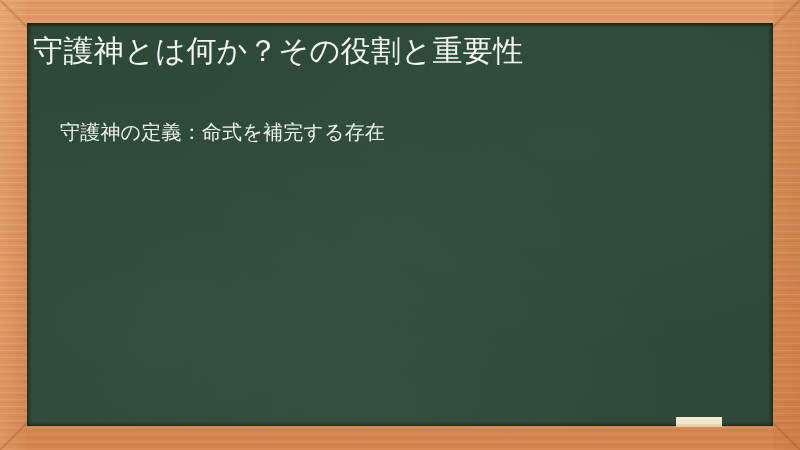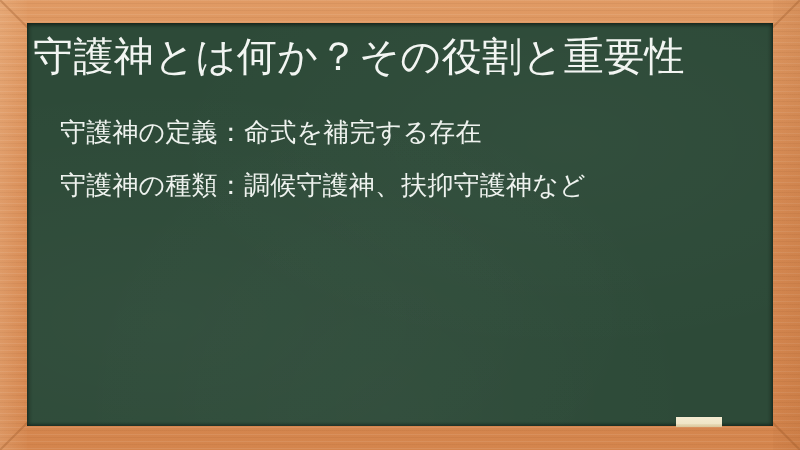--- a/index.html
+++ b/index.html
@@ -97,34 +97,34 @@
   
   #board-text {
     position: absolute;
     inset: 0;
     z-index: 2;
   }
   #title {
     position: absolute;
     left: 6px;
     top: 10px;
-    font-size: 40px;
+    font-size: 30px;
     line-height: 1.18;
     color: #f2f5f2;
     white-space: nowrap;
     letter-spacing: 0.4px;
   }
   #bullets {
     position: absolute;
     left: 33px;
     top: 83px;
     width: 700px;
   }
   .bullet {
-    font-size: 26px;
+    font-size: 20px;
     line-height: 53px;
     color: #eef2ee;
     white-space: nowrap;
     letter-spacing: 0.2px;
   }
 
   
   #eraser {
     position: absolute;
     left: 676px;
@@ -160,21 +160,20 @@
   <div class="miter bl"></div>
   <div class="miter br"></div>
 
   <div id="board">
     <div id="board-text">
 
       <div id="title">守護神とは何か？その役割と重要性</div>
 
       <div id="bullets">
         <div class="bullet">守護神の定義：命式を補完する存在</div>
-        <div class="bullet">守護神の種類：調候守護神、扶抑守護神など</div>
       </div>
 
     </div>
   </div>
 
   <div id="eraser">
     <div class="felt"></div>
     <div class="body"></div>
   </div>
 

